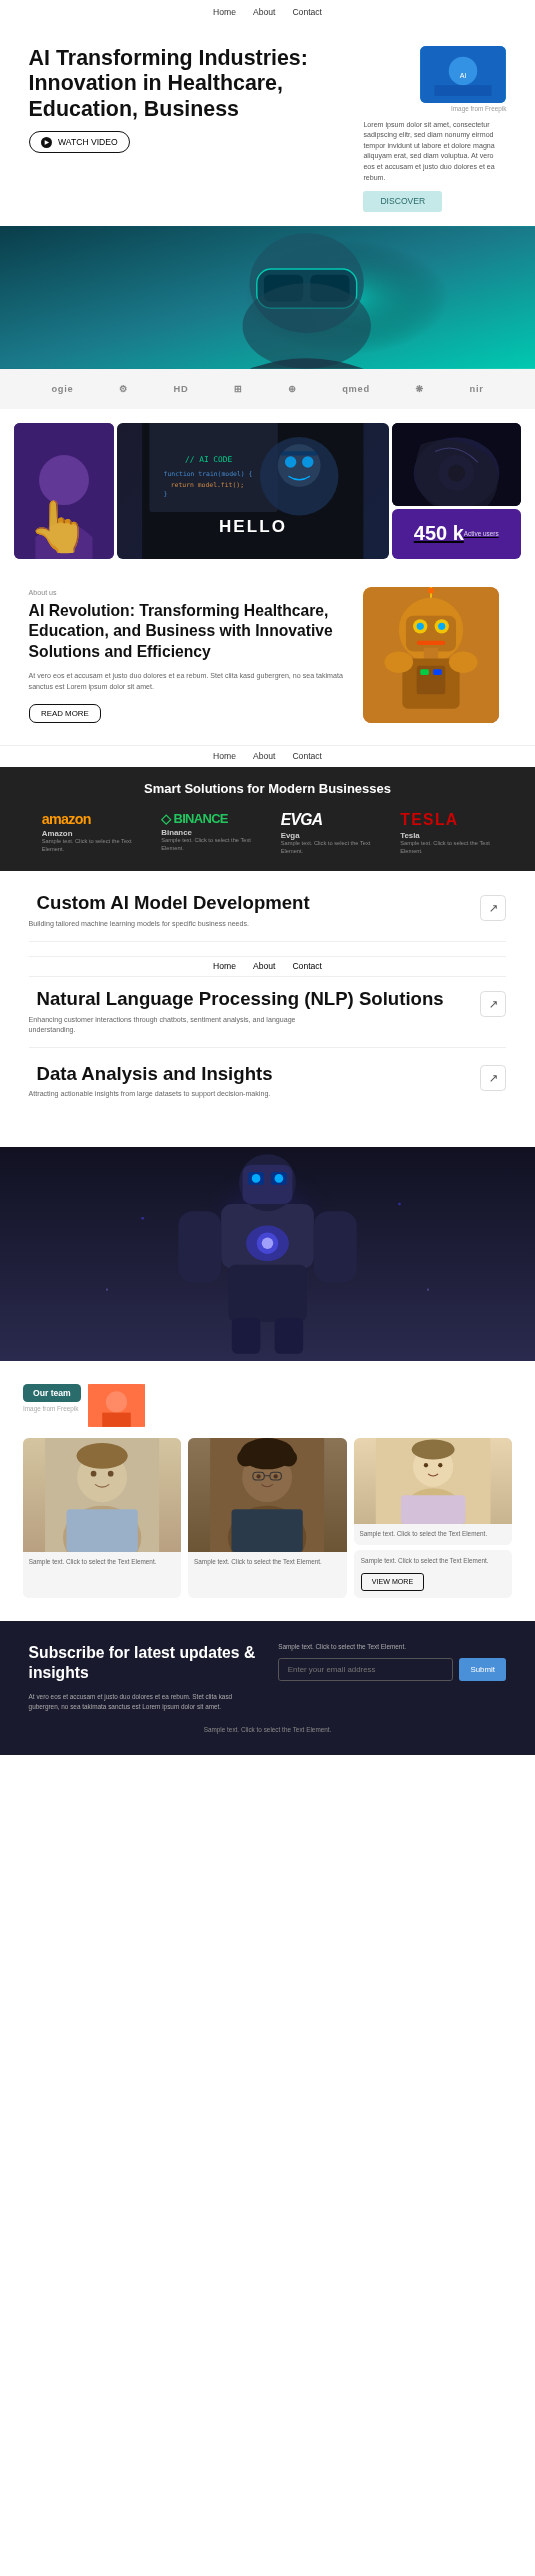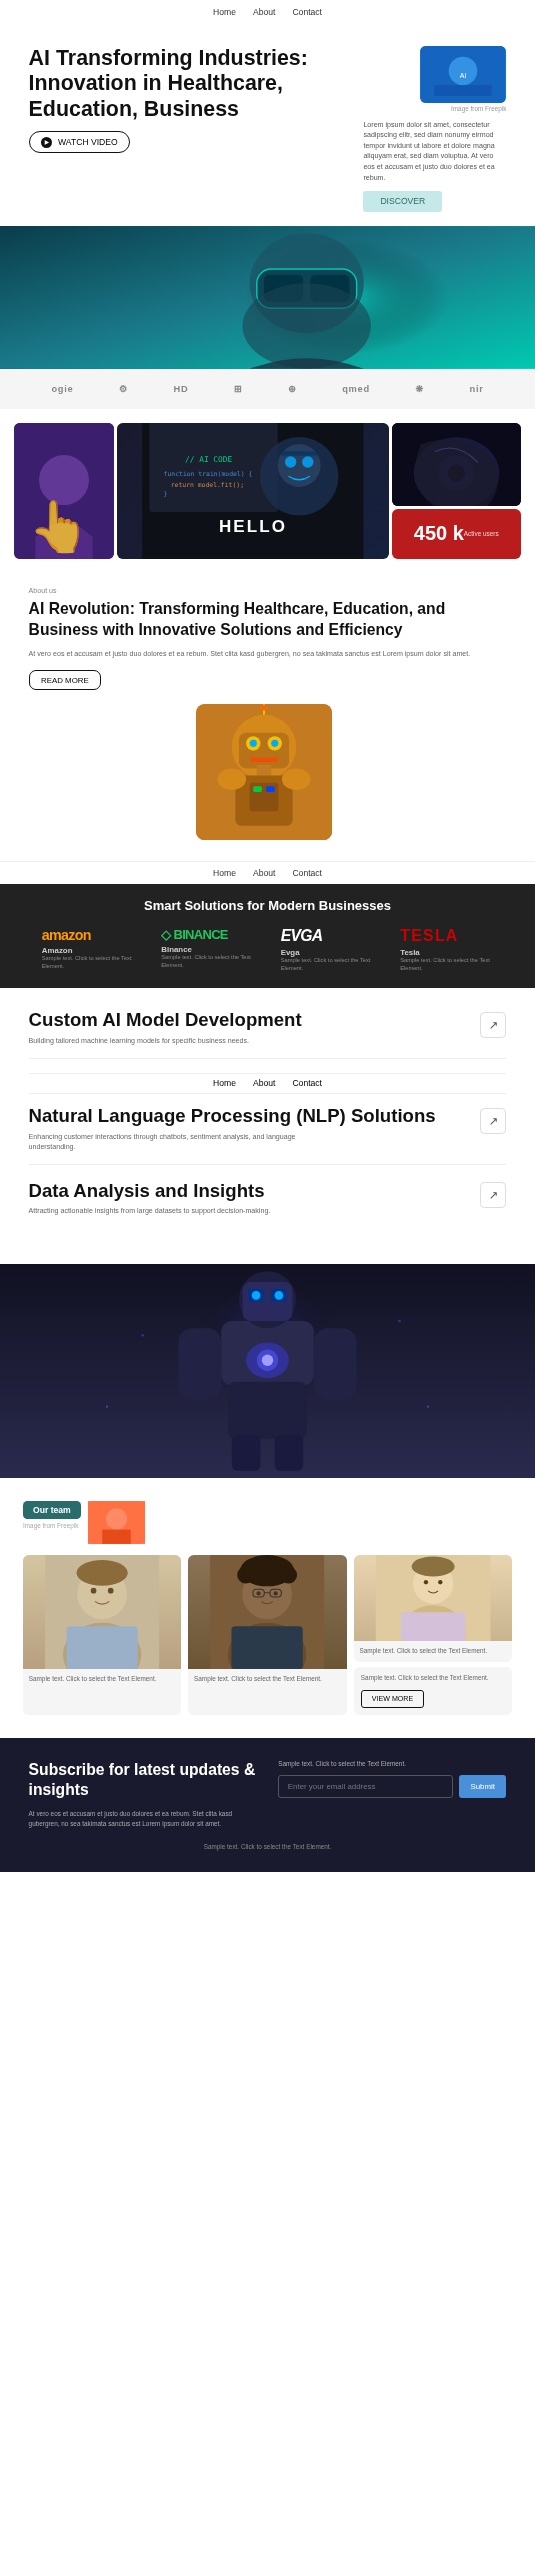--- a/index.html
+++ b/index.html
@@ -33,26 +33,26 @@
     .logo-item { font-size: 9.3px; font-weight: 600; color: #888; letter-spacing: 0.7px; }
 
     
     .gallery { display: flex; gap: 2.9px; padding: 14.3px 14.3px 7.1px; height: 157px; }
     .gallery-left { width: 100px; background: linear-gradient(180deg, #5b3fa0, #8b5cf6); border-radius: 5.7px; overflow: hidden; position: relative; }
     .gallery-center { flex: 1; background: linear-gradient(135deg, #1a1a2e, #16213e); border-radius: 5.7px; overflow: hidden; position: relative; display: flex; align-items: center; justify-content: center; }
     .gallery-right { width: 129px; display: flex; flex-direction: column; gap: 2.9px; }
     .gallery-right-top { flex: 1; background: linear-gradient(135deg, #0d0d1a, #1a1a3e); border-radius: 5.7px; position: relative; overflow: hidden; }
     .gallery-right-bottom { height: 50px; background: #6b9ae8; border-radius: 5.7px; display: flex; align-items: center; justify-content: center; }
     .hello-text { color: #fff; font-size: 17px; font-weight: 700; letter-spacing: 2.1px; }
-    .active-badge { background: #b91c1c; border-radius: 5.7px; padding: 7.1px 10px; text-align: left; }
+    .active-badge { background: #4c1d95; border-radius: 5.7px; padding: 7.1px 10px; text-align: left; text-decoration: underline; }
     .active-num { font-size: 20px; font-weight: 700; color: #fff; }
     .active-label { font-size: 6.4px; color: rgba(255,255,255,0.8); }
 
     
-    .about { display: flex; padding: 21.4px 28.6px; gap: 14.3px; align-items: center; flex-direction: column; }
+    .about { display: flex; padding: 21.4px 28.6px; gap: 14.3px; align-items: flex-end; }
     .about-left { flex: 1; }
     .about-tag { font-size: 7.1px; color: #888; margin-bottom: 4.3px; }
     .about-title { font-size: 15.7px; font-weight: 700; color: #111; line-height: 1.3; margin-bottom: 8.6px; }
     .about-text { font-size: 7.1px; color: #666; line-height: 1.6; margin-bottom: 10px; }
     .read-more-btn { display: inline-block; border: 1.1px solid #111; border-radius: 7px; padding: 4.3px 11.4px; font-size: 7.9px; cursor: pointer; }
     .about-right { width: 143px; }
     .robot-img { width: 136px; height: 136px; background: linear-gradient(135deg, #f5a623, #e05a1e, #a0522d); border-radius: 8.6px; overflow: hidden; position: relative; display: flex; align-items: center; justify-content: center; }
 
     
     .nav2 { display: flex; justify-content: center; gap: 17px; padding: 5.7px 0; background: #fff; font-size: 8.6px; border-top: 0.7px solid #eee; }
@@ -68,21 +68,21 @@
     .partner-logo.evga { color: #fff; }
     .partner-logo.tesla { color: #cc0000; }
     .partner-name { font-size: 7.9px; color: #ccc; font-weight: 600; }
     .partner-desc { font-size: 5.7px; color: #888; line-height: 1.4; max-width: 93px; }
 
     
     .services { padding: 21.4px 28.6px; }
     .service-item { margin-bottom: 14.3px; border-bottom: 0.7px solid #eee; padding-bottom: 11.4px; display: flex; align-items: flex-start; justify-content: space-between; }
     .service-item:last-child { border-bottom: none; }
     .service-content { flex: 1; }
-    .service-title { font-size: 18.6px; font-weight: 700; color: #111; line-height: 1.2; margin-bottom: 4.3px; }
+    .service-title { font-size: 18.6px; font-weight: 700; color: #111; line-height: 1.2; margin-bottom: 4.3px; margin-left: 8px; }
     .service-desc { font-size: 7.1px; color: #666; line-height: 1.5; max-width: 286px; }
     .service-arrow { width: 26px; height: 26px; border: 1.1px solid #ddd; border-radius: 4.3px; display: flex; align-items: center; justify-content: center; cursor: pointer; flex-shrink: 0; margin-top: 2.9px; }
     .service-arrow::after { content: '↗'; font-size: 11.4px; color: #555; }
 
     
     .robot-full { width: 100%; height: 214px; background: linear-gradient(180deg, #1a1a2e 0%, #2d2d4e 40%, #3d3d5e 100%); position: relative; overflow: hidden; display: flex; align-items: center; justify-content: center; }
     .robot-glow { position: absolute; top: 30%; left: 50%; transform: translateX(-50%); width: 143px; height: 143px; background: radial-gradient(circle, rgba(100,100,255,0.3) 0%, transparent 70%); }
 
     
     .team { padding: 23px; }

